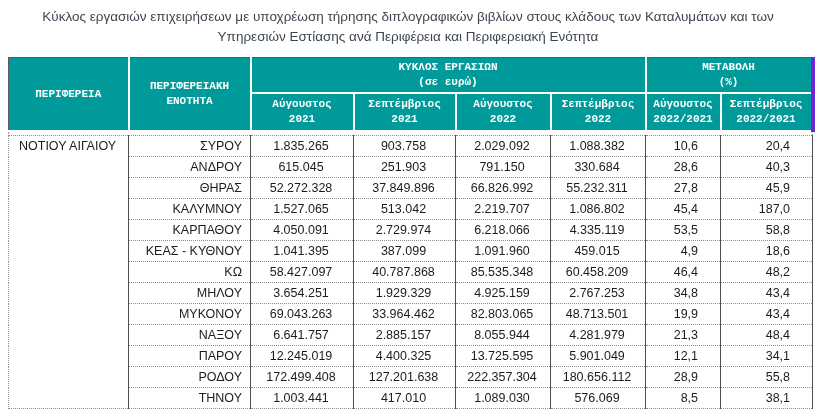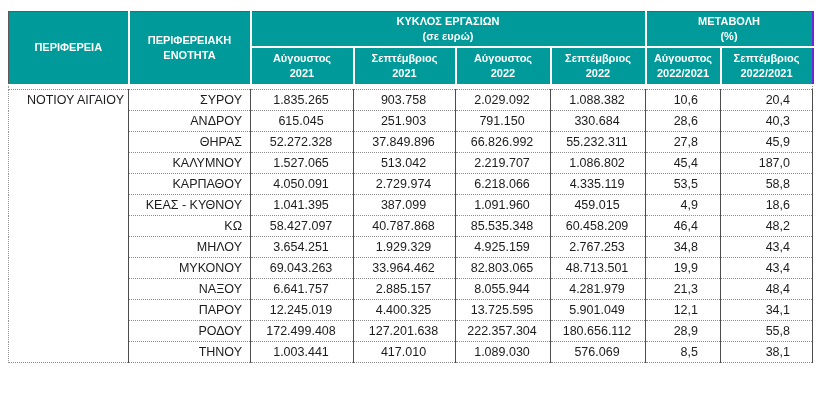--- a/index.html
+++ b/index.html
@@ -34,26 +34,27 @@
     background: var(--header-bg, #009a9a);
     color: var(--header-text, #ffffff);
     font-weight: bold;
     font-size: 11px;
     line-height: 1.35;
     text-align: center;
     vertical-align: middle;
     white-space: pre-line;
     border: 2px solid #ffffff;
     padding: 2px 2px;
+    font-family: Liberation Mono, monospace;
   }
   thead tr.group-row th { height: 32px; }
   thead tr.sub-row th   { height: 38px; }
   thead tr.group-row th { border-top: 1px solid #5a5a5a; }
   thead th.edge-l { border-left: 1px solid #5a5a5a; margin-top: 12px; }
-  thead th.edge-r { border-right: 2px solid #6d28d9; }
+  thead th.edge-r { border-right: 4px solid #6d28d9; }
   
   tbody td {
     font-size: 12.5px;
     color: #1c1c1c;
     height: 21px;
     padding: 0 8px;
     border-left: 1px solid #4d4d4d;
     border-right: 1px solid #4d4d4d;
     border-top: 1px dotted #8c8c8c;
     border-bottom: 1px dotted #8c8c8c;
@@ -63,33 +64,34 @@
   }
   tbody td.spacer {
     height: 5px;
     padding: 0;
     border-left: 1px dotted #9a9a9a;
     border-right: 1px dotted #9a9a9a;
   }
   tbody td.region {
     vertical-align: top;
     padding: 3px 4px 0 10px;
-    text-align: right;
+    text-align: left;
     border-left: 1px dotted #9a9a9a;
     border-bottom: 1px dotted #8c8c8c;
   }
   tbody td.unit { text-align: right; padding-left: 3px; }
   tbody td.val  { text-align: center; padding-right: 10px; }
   tbody td.pct  { text-align: right; padding-right: 22px; }
 </style>
 </head>
 <body>
 
 <div class="page">
 
+  <div class="doc-title">Κύκλος εργασιών επιχειρήσεων με υποχρέωση τήρησης διπλογραφικών βιβλίων στους κλάδους των Καταλυμάτων και των Υπηρεσιών Εστίασης  ανά Περιφέρεια και Περιφερειακή Ενότητα</div>
 
   <table class="data-table">
     <colgroup>
       <col style="width:120px">
       <col style="width:122px">
       <col style="width:103px">
       <col style="width:102px">
       <col style="width:95px">
       <col style="width:95px">
       <col style="width:75px">

